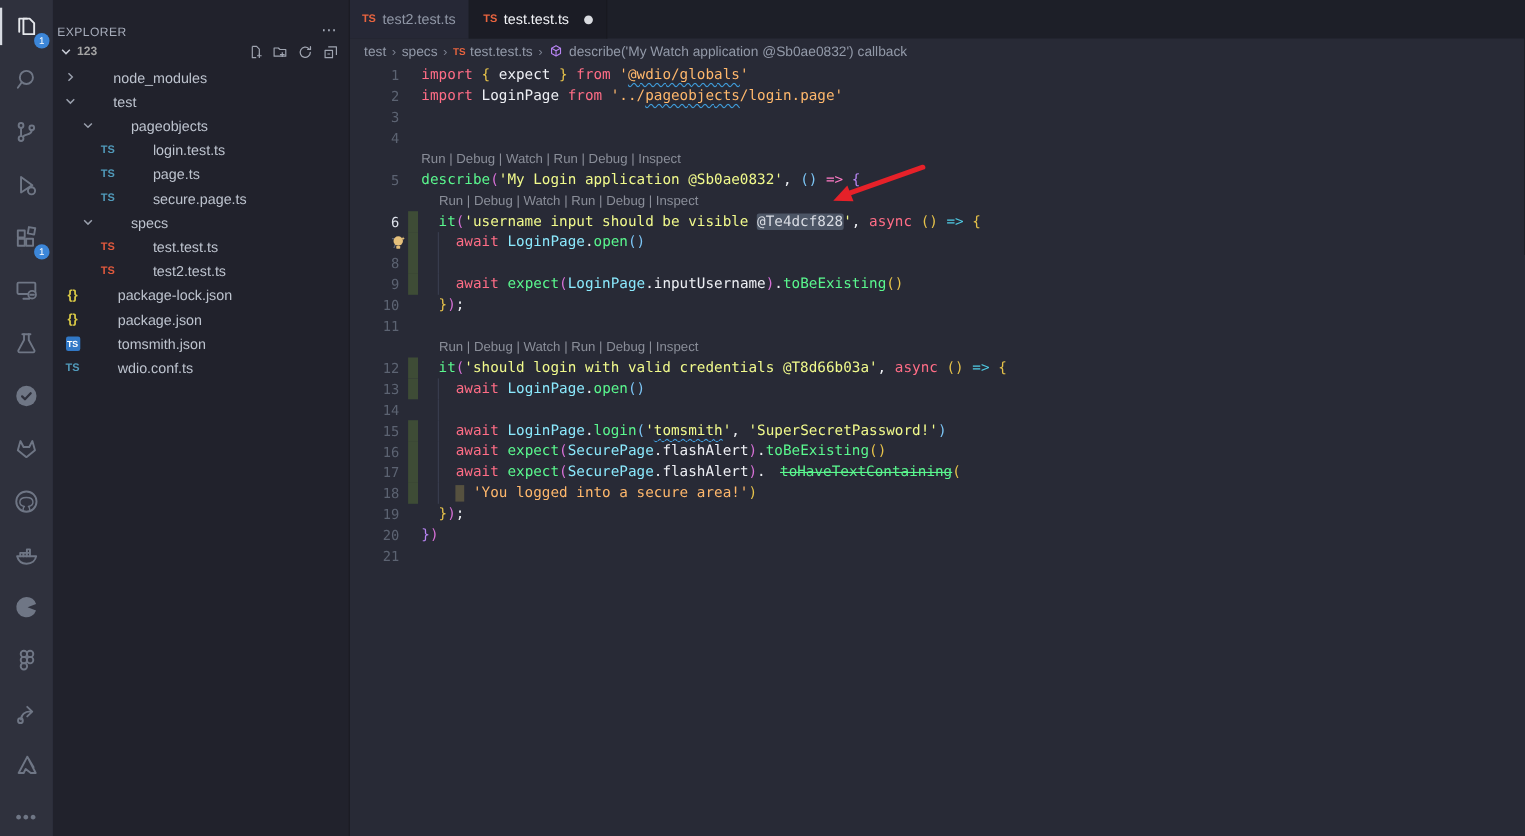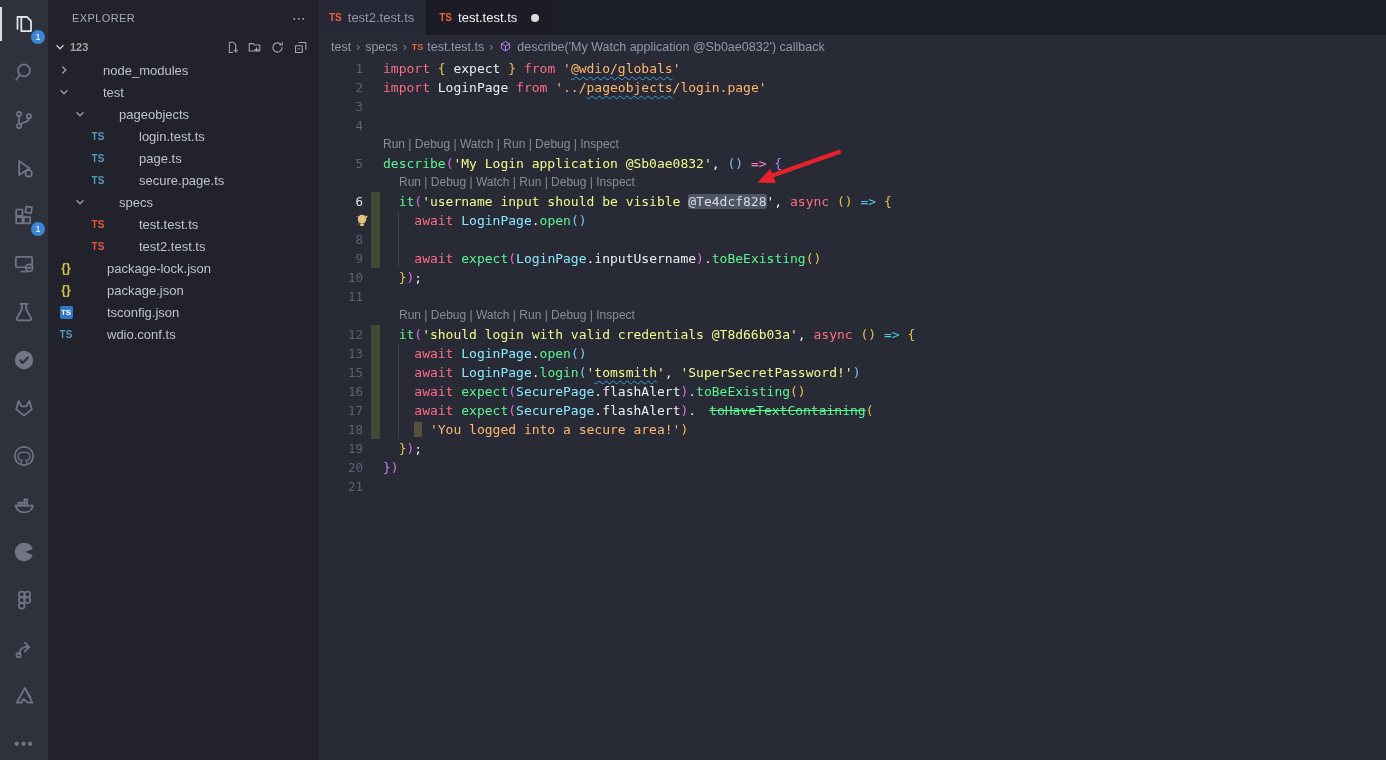--- a/index.html
+++ b/index.html
@@ -9,21 +9,21 @@
   
   .activitybar{position:absolute;left:0;top:0;width:48px;height:760px;background:#2f313d;z-index:5;}
   .ab-item{position:relative;width:48px;height:48px;display:flex;align-items:center;justify-content:center;color:#6f7685;cursor:pointer;}
   .ab-item.active{color:#e6e8ec;}
   .ab-item.active::before{content:"";position:absolute;left:0;top:7px;bottom:7px;width:2px;background:#d8dbe2;}
   .ab-badge{position:absolute;right:3px;bottom:4px;min-width:14px;height:14px;border-radius:8px;background:#3c86d8;color:#fff;
             font-size:9px;line-height:14px;text-align:center;font-family:"Liberation Sans",sans-serif;}
   .ab-more{font-size:16px;letter-spacing:1px;color:#6f7685;}
   
   .sidebar{position:absolute;left:48px;top:0;width:269px;height:760px;background:#21222c;z-index:4;border-right:1px solid #1b1c24;}
-  .sb-head{height:36px;display:flex;align-items:center;padding:0 10px 0 24px;color:#a7adbb;font-size:11px;letter-spacing:.4px;}
+  .sb-head{height:36px;display:flex;align-items:flex-end;padding:0 10px 0 4px;color:#a7adbb;font-size:11px;letter-spacing:.4px;}
   .sb-head .title{flex:1;}
   .sb-more{color:#a7adbb;font-size:14px;letter-spacing:1px;cursor:pointer;}
   .sb-section{height:22px;display:flex;align-items:center;padding:0 8px 0 4px;color:#a3a3a3;cursor:pointer;}
   .sec-label{font-size:11px;font-weight:bold;margin-left:2px;flex:1;}
   .sec-icons{display:flex;gap:6px;color:#a0a5b1;}
   .sec-icons svg{cursor:pointer;}
   .tree{margin-top:1px;font-size:13px;color:#bdc3ce;}
   .trow{height:22px;display:flex;align-items:center;cursor:pointer;white-space:nowrap;gap:31px;}
   .chev{width:16px;display:flex;justify-content:center;color:#9aa0ad;flex:none;}
   .ficon{width:20px;flex:none;display:flex;justify-content:center;align-items:center;}
@@ -281,21 +281,21 @@
         <div class="trow" style="padding-left: 8px;">
           <span class="ficon">
             <span class="braces">{}</span>
           </span>
           <span class="tlabel">package.json</span>
         </div>
         <div class="trow" style="padding-left: 8px;">
           <span class="ficon">
             <span class="tsbadge">TS</span>
           </span>
-          <span class="tlabel">tsconfig.json</span>
+          <span class="tlabel">tomsmith.json</span>
         </div>
         <div class="trow" style="padding-left: 8px;">
           <span class="ficon">
             <span class="ts-txt ts-blue">TS</span>
           </span>
           <span class="tlabel">wdio.conf.ts</span>
         </div>
       </div>
   </aside>
 
@@ -405,20 +405,25 @@
           <span class="num">12</span>
           <span class="cnt"><span class="tok c-f">  </span><span class="tok c-fn">it</span><span class="tok c-bM">(</span><span class="tok c-s">'should login with valid credentials @T8d66b03a'</span><span class="tok c-f">,</span><span class="tok c-f"> </span><span class="tok c-k">async</span><span class="tok c-f"> </span><span class="tok c-bG">()</span><span class="tok c-f"> </span><span class="tok c-tl">=&gt;</span><span class="tok c-f"> </span><span class="tok c-bG">{</span></span>
         </div>
         <div class="crow">
           <span class="gbar"></span>
           <span class="guide"></span>
           <span class="num">13</span>
           <span class="cnt"><span class="tok c-f">    </span><span class="tok c-k">await</span><span class="tok c-f"> </span><span class="tok c-cl">LoginPage</span><span class="tok c-f">.</span><span class="tok c-fn">open</span><span class="tok c-bB">()</span></span>
         </div>
         <div class="crow">
+          <span class="guide"></span>
+          <span class="num">14</span>
+          <span class="cnt"></span>
+        </div>
+        <div class="crow">
           <span class="gbar"></span>
           <span class="guide"></span>
           <span class="num">15</span>
           <span class="cnt"><span class="tok c-f">    </span><span class="tok c-k">await</span><span class="tok c-f"> </span><span class="tok c-cl">LoginPage</span><span class="tok c-f">.</span><span class="tok c-fn">login</span><span class="tok c-bB">(</span><span class="tok c-s">'</span><span class="tok c-s c-w">tomsmith</span><span class="tok c-s">'</span><span class="tok c-f">,</span><span class="tok c-f"> </span><span class="tok c-s">'SuperSecretPassword!'</span><span class="tok c-bB">)</span></span>
         </div>
         <div class="crow">
           <span class="gbar"></span>
           <span class="guide"></span>
           <span class="num">16</span>
           <span class="cnt"><span class="tok c-f">    </span><span class="tok c-k">await</span><span class="tok c-f"> </span><span class="tok c-fn">expect</span><span class="tok c-bM">(</span><span class="tok c-cl">SecurePage</span><span class="tok c-f">.flashAlert</span><span class="tok c-bM">)</span><span class="tok c-f">.</span><span class="tok c-fn">toBeExisting</span><span class="tok c-bG">()</span></span>

